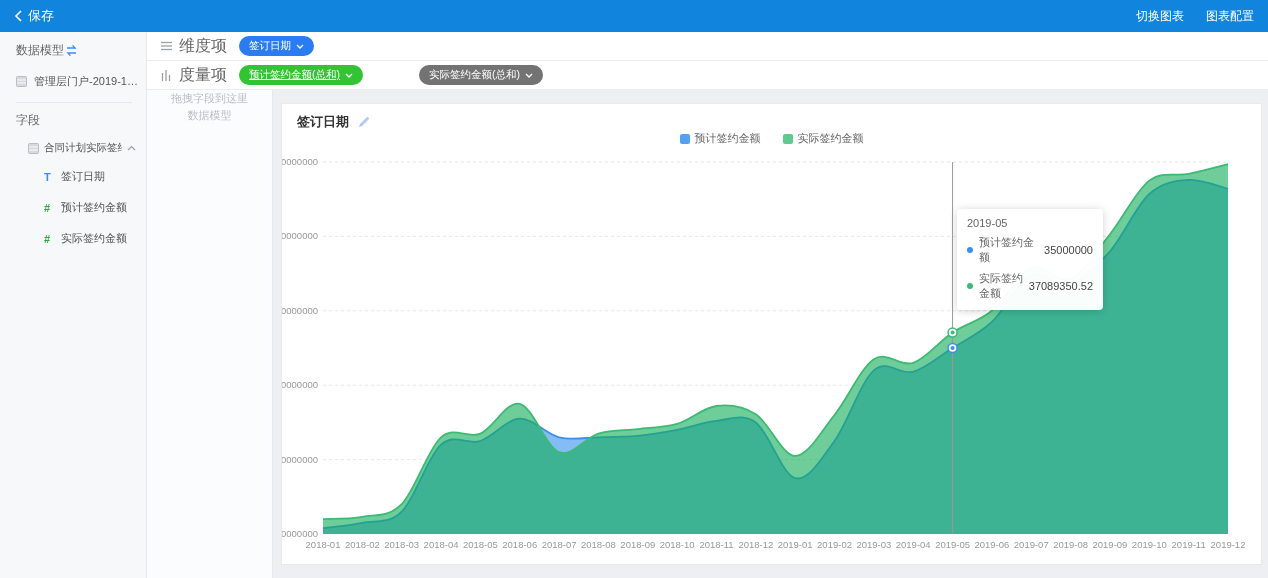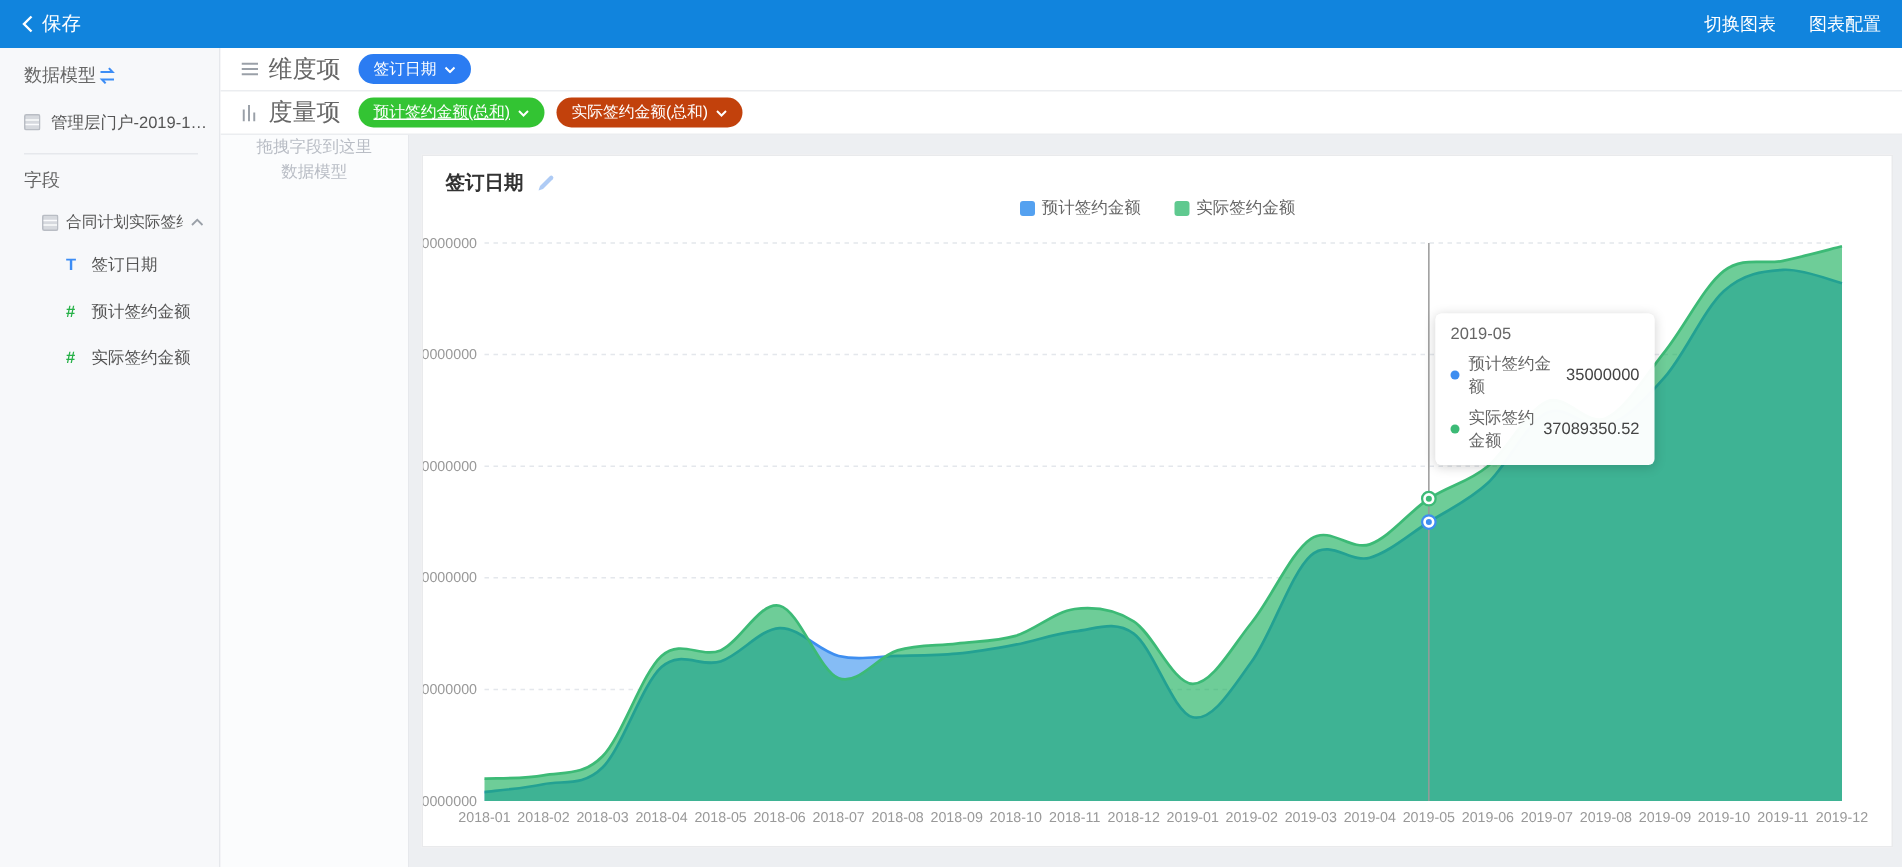--- a/index.html
+++ b/index.html
@@ -152,21 +152,21 @@
           </svg>
       </span>
       <span class="cfg-label">度量项</span>
       <div class="pills" id="measure-pills">
           <span class="pill" style="background: rgb(51, 196, 51); text-decoration: underline;">
             <span>预计签约金额(总和)</span>
             <svg width="8" height="5" viewBox="0 0 8 5">
               <polyline points="1,1 4,4 7,1" fill="none" stroke="#fff" stroke-width="1.3"></polyline>
             </svg>
           </span>
-          <span class="pill" style="background: #c2410c;">
+          <span class="pill" style="background: #737373; margin-left: 48px;">
             <span>实际签约金额(总和)</span>
             <svg width="8" height="5" viewBox="0 0 8 5">
               <polyline points="1,1 4,4 7,1" fill="none" stroke="#fff" stroke-width="1.3"></polyline>
             </svg>
           </span>
         </div>
     </div>
   </div>
 
   <div class="filter-panel">

